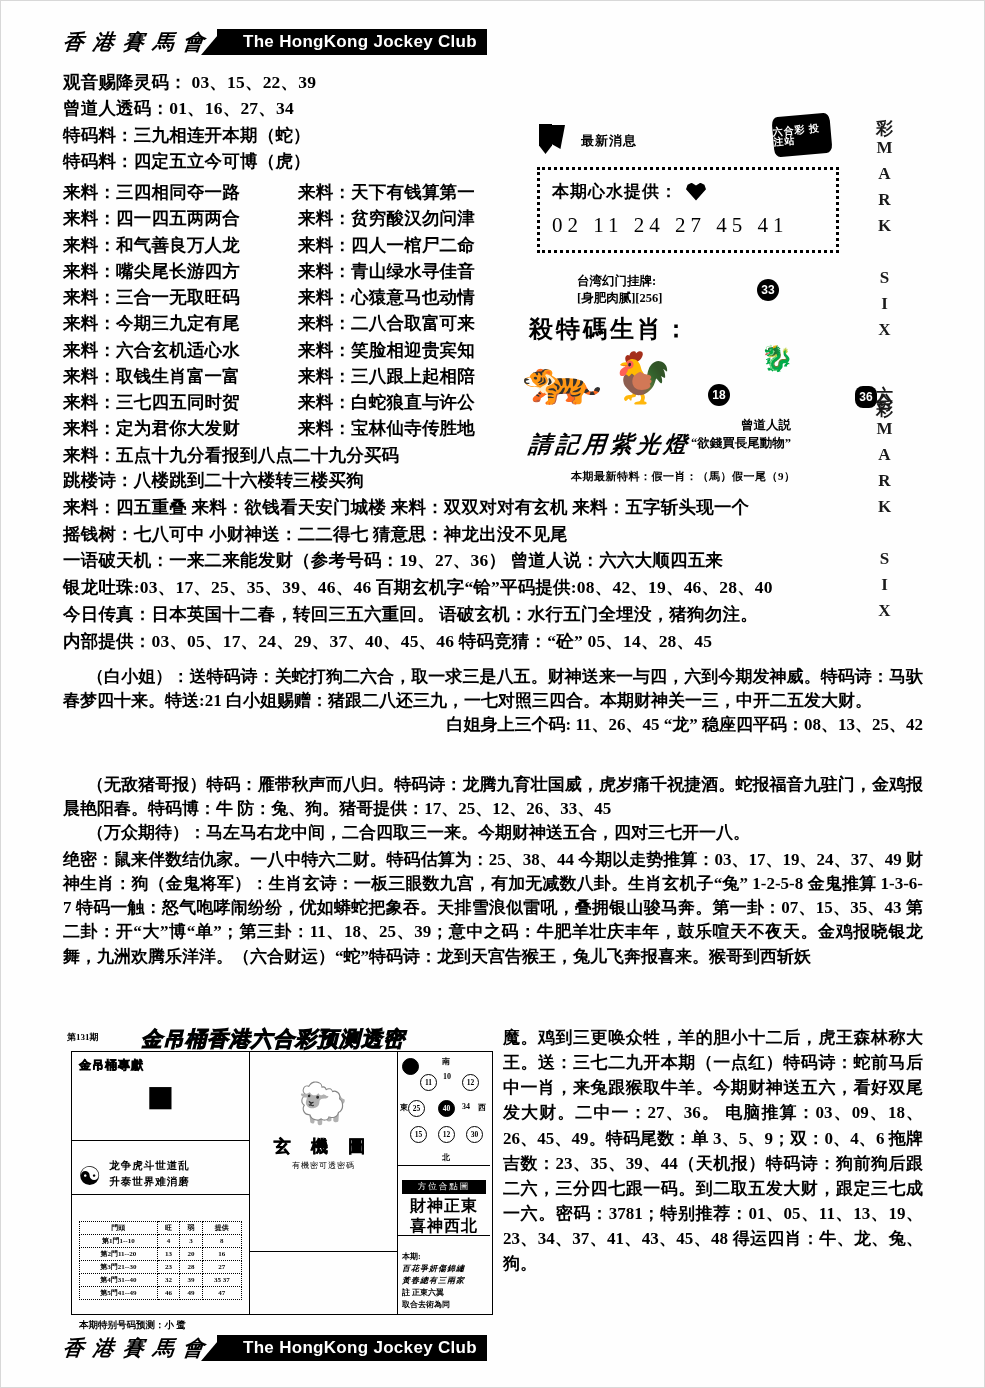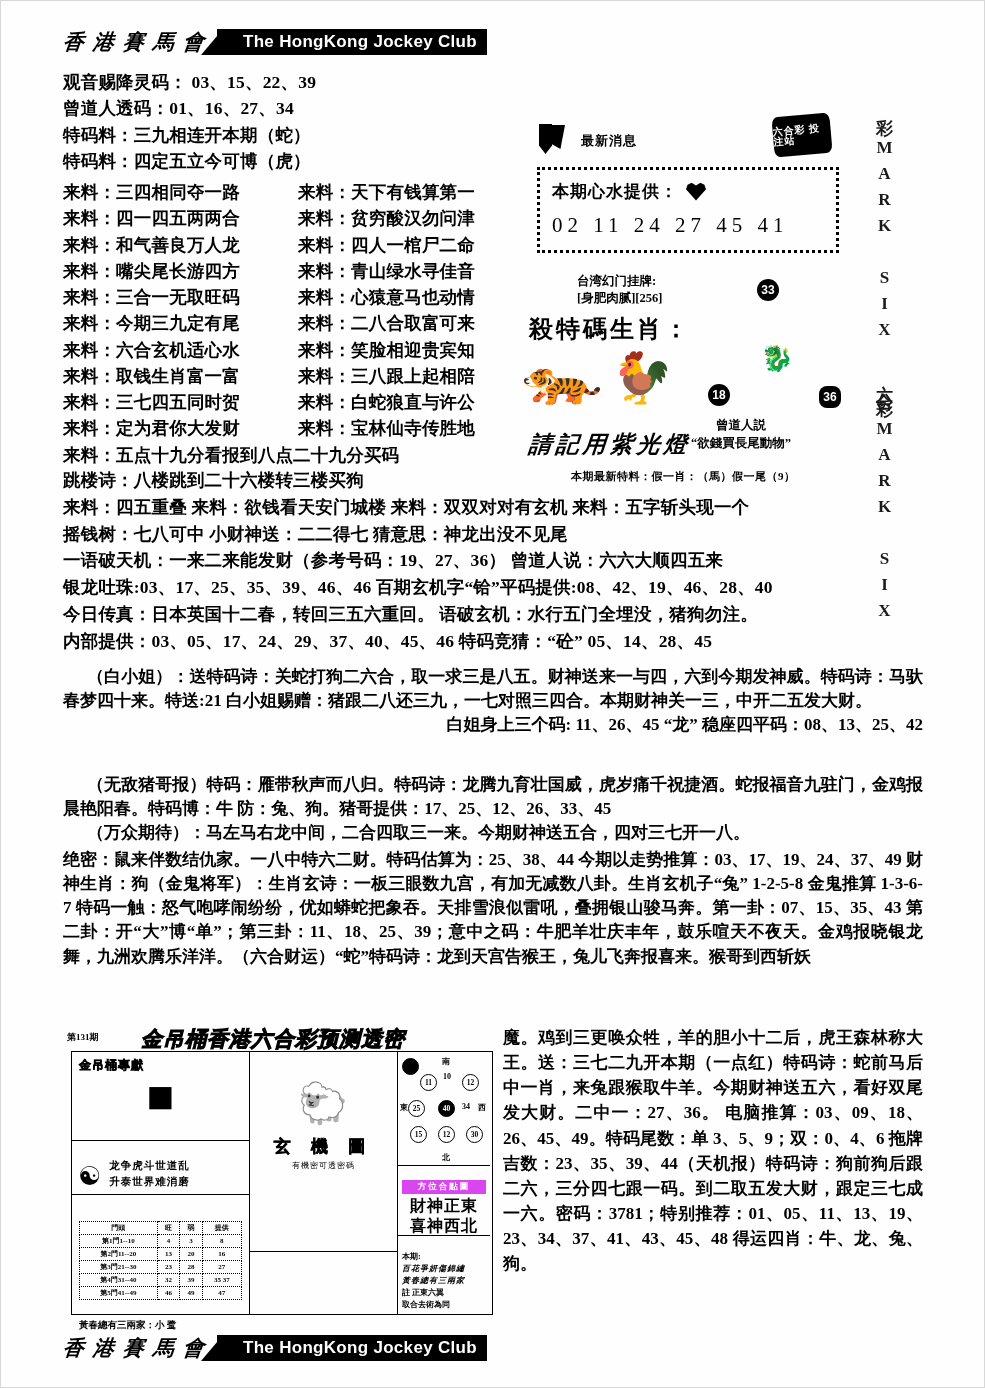--- a/index.html
+++ b/index.html
@@ -79,31 +79,31 @@
   .dotbox .nums{font-size:21px;letter-spacing:5px;margin-top:10px;font-family:"Liberation Serif",serif;}
 
   .tw-line{position:absolute;left:576px;top:272px;font-size:12.5px;line-height:1.35;font-weight:bold;}
   .circ{
     display:inline-flex;align-items:center;justify-content:center;
     width:22px;height:22px;border-radius:50%;background:#000;color:#fff;
     font-size:12px;font-weight:bold;font-family:"Liberation Sans",sans-serif;
   }
   .c33{position:absolute;left:756px;top:278px;}
   .c18{position:absolute;left:707px;top:383px;}
-  .c36{position:absolute;left:818px;top:385px;border-radius:8px;}
+  .c36{position:absolute;left:854px;top:385px;border-radius:8px;}
 
   .kill{position:absolute;left:528px;top:312px;font-size:24px;font-weight:bold;letter-spacing:3px;}
 
   .beast{position:absolute;font-size:44px;line-height:1;color:#000;}
   .b-tiger{left:534px;top:360px;transform:scaleX(1.5);}
   .b-rooster{left:610px;top:352px;font-size:50px;}
   .b-dragon{left:760px;top:345px;font-size:26px;transform:rotate(-12deg);}
 
   .lamp{position:absolute;left:528px;top:428px;font-size:23px;font-weight:bold;letter-spacing:4px;font-style:italic;transform:skewX(-5deg);}
-  .saying{position:absolute;left:690px;top:416px;font-size:12.5px;line-height:1.4;font-weight:bold;text-align:center;}
+  .saying{position:absolute;left:690px;top:416px;font-size:12.5px;line-height:1.4;font-weight:bold;text-align:right;}
   .newsfoot{position:absolute;left:570px;top:468px;font-size:11px;font-weight:bold;letter-spacing:.5px;}
 
   
   .vert{
     position:absolute;left:872px;top:104px;height:380px;
     writing-mode:vertical-rl;text-orientation:upright;
     font-size:17px;font-weight:bold;letter-spacing:7px;
     font-family:"Liberation Serif",serif;white-space:nowrap;color:#1a1a1a;
   }
 
@@ -128,21 +128,21 @@
   .mini-table{border-collapse:collapse;font-size:7px;margin:14px auto;width:92%;}
   .mini-table td,.mini-table th{border:1px dotted #000;padding:1px 2px;text-align:center;font-weight:bold;}
   .sheep{font-size:40px;text-align:center;margin-top:28px;}
   .xuanji{font-size:17px;font-weight:bold;letter-spacing:8px;text-align:center;margin-top:8px;-webkit-text-stroke:.5px #000;}
   .xuanji-sub{font-size:8px;text-align:center;letter-spacing:1px;margin-top:2px;}
   .compass{position:relative;height:128px;font-size:8px;}
   .cnode{position:absolute;width:15px;height:15px;border:1px solid #000;border-radius:50%;
         display:flex;align-items:center;justify-content:center;font-size:7.5px;font-weight:bold;background:#fff;}
   .cnode.solid{background:#000;color:#fff;border-color:#000;}
   .cplain{position:absolute;font-size:8px;font-weight:bold;}
-  .fang-bar{background:#d946ef;color:#fff;font-size:8.5px;text-align:center;letter-spacing:2px;padding:1px 0;margin:2px 4px;font-weight:bold;}
+  .fang-bar{background:#000000;color:#fff;font-size:8.5px;text-align:center;letter-spacing:2px;padding:1px 0;margin:2px 4px;font-weight:normal;}
   .god{font-size:16px;font-weight:bold;text-align:center;line-height:1.25;letter-spacing:1px;}
   .benqi{font-size:8px;font-weight:bold;padding:3px 4px;line-height:1.5;}
   .benqi .poem{font-style:italic;letter-spacing:1px;}
   .fig-note{position:absolute;left:16px;top:288px;font-size:9.5px;font-weight:bold;}
 
   
   .rcol{position:absolute;left:502px;width:420px;font-size:17px;line-height:1.48;font-weight:bold;text-align:justify;}
 
   
   .footer{position:absolute;left:62px;top:1330px;width:860px;height:34px;display:flex;align-items:center;}
@@ -367,21 +367,21 @@
           <div>本期:</div>
           <div class="poem">百花爭妍傷錦繡</div>
           <div class="poem">黃春總有三兩家</div>
           <div>註  正東六翼</div>
           <div>取合去術為同</div>
         </div>
       </div>
 
     </div>
 
-    <div class="fig-note">黃春總有三兩家：小  鹭</div>
+    <div class="fig-note">本期特别号码预测：小  鹭</div>
   </div>
 
   <div class="footer">
     <span class="brush-logo">香港賽馬會</span>
     <span class="jc-banner">The HongKong Jockey Club</span>
   </div>
 
 </div>
 
 </body></html>

